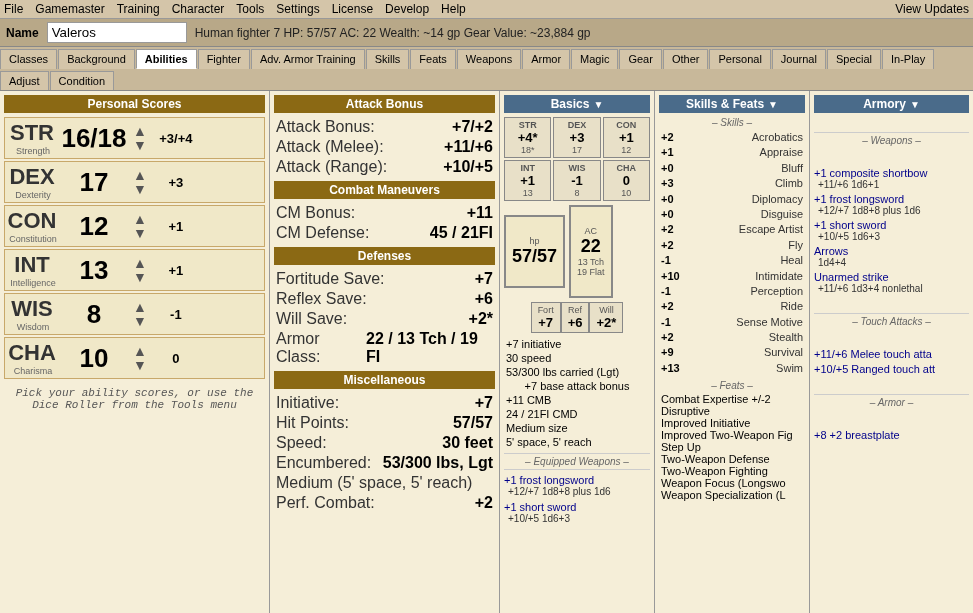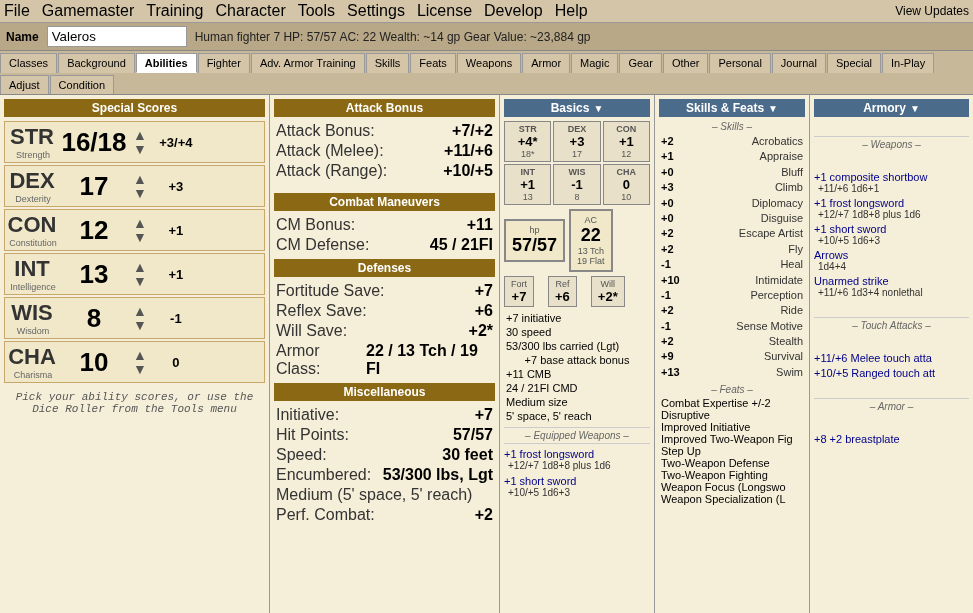--- a/index.html
+++ b/index.html
@@ -1,21 +1,21 @@
 <!DOCTYPE html>
 <html><head>
   <meta charset="utf-8">
   <style>
     * { box-sizing: border-box; margin: 0; padding: 0; }
     body { font-family: Arial, sans-serif; font-size: 12px; background: #c8b89a; width: 973px; height: 613px; overflow: hidden; }
     
     
     #menu-bar { background: #d4c5a9; border-bottom: 1px solid #999; display: flex; align-items: center; padding: 2px 4px; justify-content: space-between; }
     #menu-items { display: flex; gap: 12px; }
-    #menu-items span { cursor: pointer; font-size: 16px; }
+    #menu-items span { cursor: pointer; font-size: 12px; }
     
     
     #name-bar { background: #b8a888; border-bottom: 1px solid #888; padding: 3px 6px; display: flex; align-items: center; gap: 8px; }
     #name-input { border: 1px solid #999; padding: 2px 4px; width: 140px; background: #fff; }
     
     
     #tab-bar { background: #c8b89a; border-bottom: 1px solid #888; display: flex; flex-wrap: wrap; }
     .tab { padding: 3px 8px; border: 1px solid #999; border-bottom: none; background: #d4c5a9; cursor: pointer; font-size: 11px; margin-right: 1px; margin-top: 2px; }
     .tab.active { background: #fff; font-weight: bold; border-bottom: 1px solid #fff; }
     
@@ -57,26 +57,26 @@
     
     
     .mini-stats { display: grid; grid-template-columns: repeat(3, 1fr); gap: 2px; margin-bottom: 4px; }
     .mini-stat-box { border: 1px solid #888; background: #e8e0c8; text-align: center; padding: 2px; }
     .mini-stat-abbr { font-size: 9px; font-weight: bold; color: #555; }
     .mini-stat-val { font-size: 13px; font-weight: bold; }
     .mini-stat-sub { font-size: 9px; color: #555; }
     
     
     .hp-ac-row { display: flex; gap: 4px; margin-bottom: 4px; align-items: center; }
-    .hp-box { border: 2px solid #888; background: #f0e8c8; text-align: center; padding: 4px 6px; }
+    .hp-box { border: 2px solid #888; background: #f0e8c8; text-align: center; padding: 19px 6px; }
     .hp-label { font-size: 9px; color: #555; }
     .hp-val { font-size: 18px; font-weight: bold; }
     .hp-sub { font-size: 9px; color: #555; }
     
-    .save-row { display: flex; gap: 14px; margin-bottom: 4px; }
+    .save-row { display: flex; gap: 0; justify-content: center; margin-bottom: 4px; }
     .save-box { border: 1px solid #888; background: #e8e0c8; text-align: center; padding: 2px 6px; }
     .save-label { font-size: 9px; color: #555; }
     .save-val { font-size: 13px; font-weight: bold; }
     
     
     .skill-row { display: flex; justify-content: space-between; font-size: 11px; padding: 0 2px; line-height: 1.4; }
     .skill-val { font-weight: bold; min-width: 20px; }
     .skill-name { color: #333; }
     .skills-divider { text-align: center; font-size: 10px; color: #666; font-style: italic; margin: 2px 0; }
     
@@ -137,21 +137,21 @@
     <div class="tab">Journal</div>
     <div class="tab">Special</div>
     <div class="tab">In-Play</div>
     <div class="tab">Adjust</div>
     <div class="tab">Condition</div>
   </div>
 
 <div id="main-content">
 
   <div id="left-panel">
-    <div class="section-header">Special Scores</div>
+    <div class="section-header">Personal Scores</div>
 
     <div id="ability-list">
     <div class="ability-row">
     <div style="text-align:center; width:52px;">
       <div class="ability-abbr">STR</div>
       <div class="ability-name">Strength</div>
     </div>
     <div class="ability-score">16/18</div>
     <div class="ability-arrows">
       <span class="arrow-btn">▲</span>
@@ -235,21 +235,21 @@
         <div class="stat-row">
           <span class="stat-label">Attack (Melee):</span>
           <span class="stat-value">+11/+6</span>
         </div>
         <div class="stat-row">
           <span class="stat-label">Attack (Range):</span>
           <span class="stat-value">+10/+5</span>
         </div>
       </div>
 
-    <div class="section-header" style="margin-top:12px;">Combat Maneuvers</div>
+    <div class="section-header" style="margin-top:4px;">Combat Maneuvers</div>
     <div id="cm-rows">
         <div class="stat-row">
           <span class="stat-label">CM Bonus:</span>
           <span class="stat-value">+11</span>
         </div>
         <div class="stat-row">
           <span class="stat-label">CM Defense:</span>
           <span class="stat-value">45 / 21FI</span>
         </div>
       </div>

